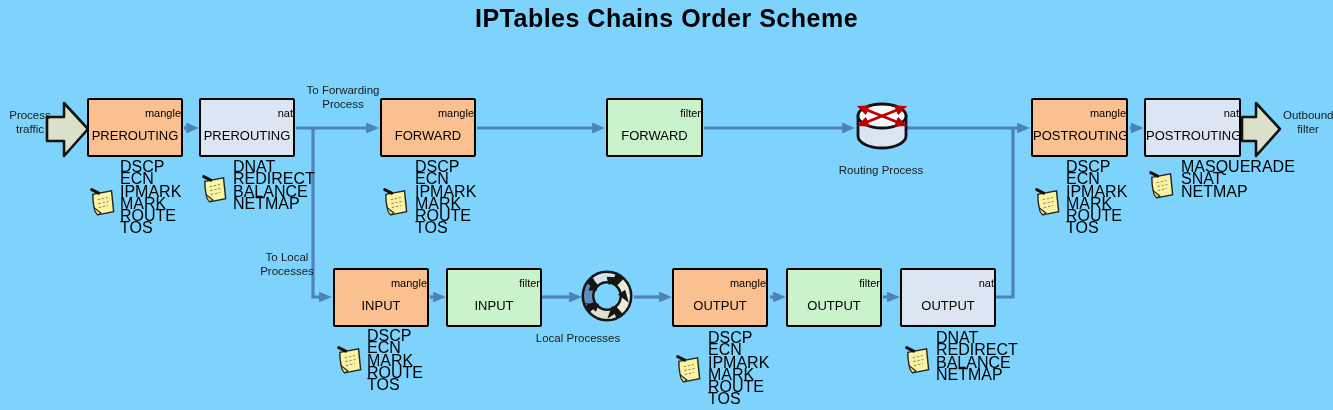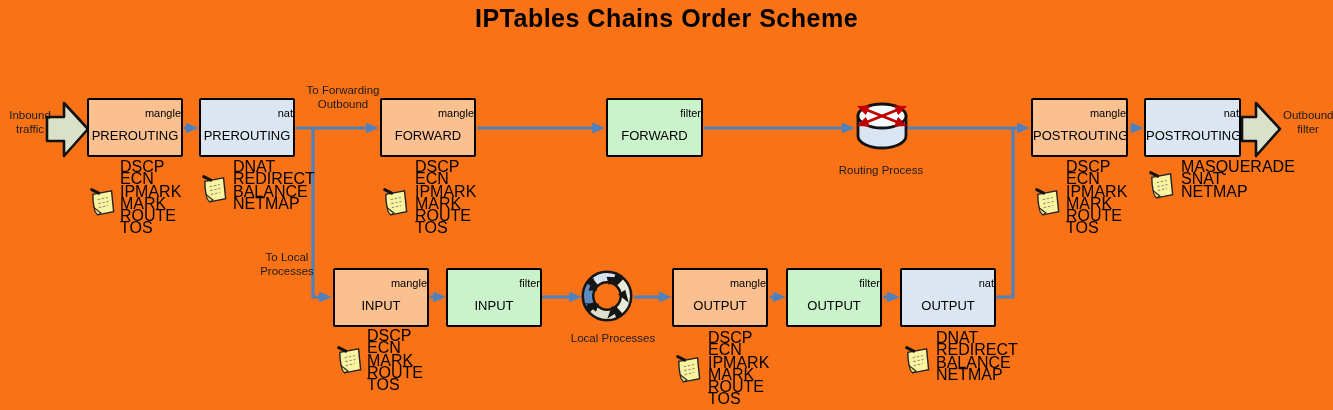--- a/index.html
+++ b/index.html
@@ -1,16 +1,16 @@
 <!DOCTYPE html>
 <html><head>
 <meta charset="utf-8">
 <style>
   html,body{margin:0;padding:0;background:#fff;}
-  #stage{position:relative;width:1333px;height:410px;background:#f97316;overflow:hidden;
+  #stage{position:relative;width:1333px;height:410px;background:#7dd3fc;overflow:hidden;
          font-family:"Liberation Sans","DejaVu Sans",sans-serif;color:#000;}
   #title{position:absolute;left:0;top:4px;width:100%;text-align:center;
          font-size:25px;font-weight:bold;letter-spacing:0.5px;}
   svg.layer{position:absolute;left:0;top:0;pointer-events:none;}
   .box{position:absolute;width:96px;height:59px;box-sizing:border-box;
        border:2.5px solid #000;border-radius:2px;text-align:center;z-index:2;}
   .box .tname{display:block;margin-top:7px;font-size:11px;text-align:right;}
   .box .cname{display:block;margin-top:9px;font-size:13px;}
   .mangle{background:#FAC090;}
   .filter{background:#CBF3CB;}
@@ -195,20 +195,20 @@
   <svg class="note" style="left:334px;top:343px;">
       <use href="#note-sym"></use>
     </svg>
   <svg class="note" style="left:673px;top:352px;">
       <use href="#note-sym"></use>
     </svg>
   <svg class="note" style="left:902px;top:343px;">
       <use href="#note-sym"></use>
     </svg>
 
-  <div class="flowlabel" style="left:1px;top:109px;width:58px;">Inbound traffic</div>
+  <div class="flowlabel" style="left:1px;top:109px;width:58px;">Process traffic</div>
   <div class="flowlabel" style="left:1283px;top:109px;width:50px;">Outbound filter</div>
-  <div class="flowlabel" style="left:303px;top:84px;width:80px;">To Forwarding Outbound</div>
+  <div class="flowlabel" style="left:303px;top:84px;width:80px;">To Forwarding Process</div>
   <div class="flowlabel" style="left:256px;top:251px;width:62px;">To Local Processes</div>
   <div class="flowlabel" style="left:831px;top:164px;width:100px;">Routing Process</div>
-  <div class="flowlabel" style="left:563px;top:332px;width:100px;">Local Processes</div>
+  <div class="flowlabel" style="left:528px;top:332px;width:100px;">Local Processes</div>
 
 </div>
 
 </body></html>

